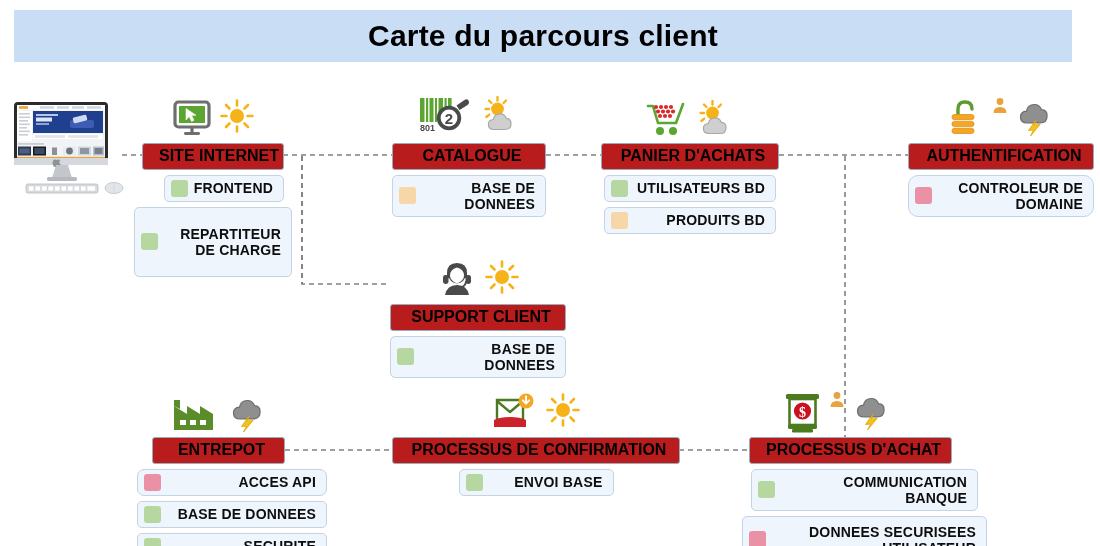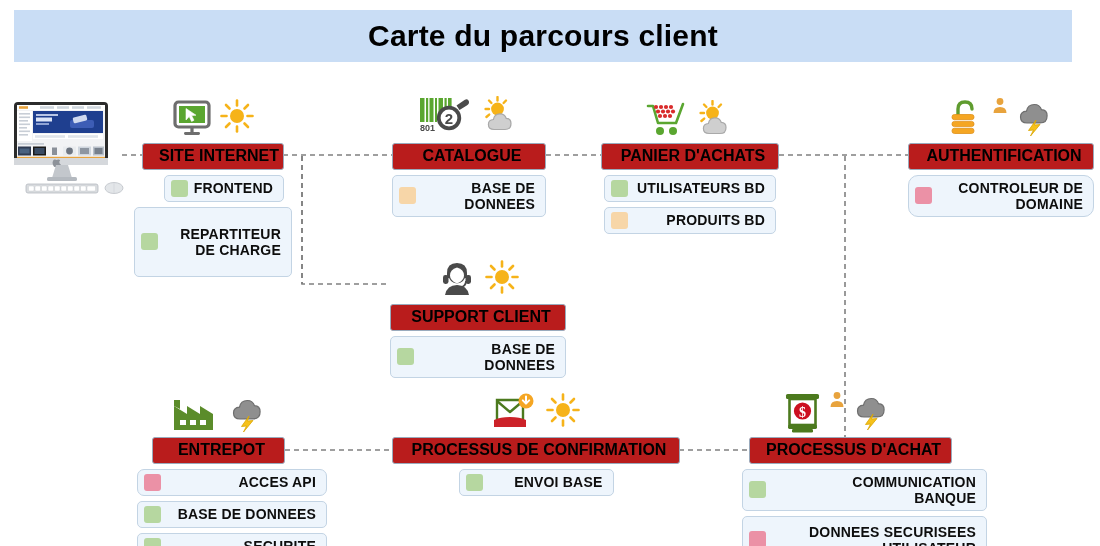--- a/index.html
+++ b/index.html
@@ -505,21 +505,21 @@
         <circle cx="8" cy="5.5" r="3.4" fill="#e8a33d"></circle>
         <path d="M1.5 17 q0 -6 6.5 -6 q6.5 0 6.5 6 z" fill="#e8a33d"></path>
       </svg>
       <svg class="ic" width="40" height="40" viewBox="0 0 40 40">
         <path d="M13 27 q-6.5 0 -6.5 -6 q0 -5.4 6 -5.9 q1.2 -6.6 7.8 -6.6 q5.6 0 7.2 5.2 q5.6 .3 5.6 6 q0 7.2 -7 7.2 z" fill="#8f8f8f" stroke="#6e6e6e" stroke-width="1.2"></path>
         <path d="M22 24 L14.5 34.5 L19.5 34 L16.5 40 L26 28.5 L20.5 29 Z" fill="#f6c11a" stroke="#d9a400" stroke-width="0.8" stroke-linejoin="round"></path>
       </svg>
     </div>
     <div class="node-header">PROCESSUS D'ACHAT</div>
     <div class="node-items">
-      <div class="chip" style="width:245px; margin-left:28px;gap:36px;">
+      <div class="chip" style="width:227px; margin-left:28px;gap:36px;">
         <span class="chip-swatch" style="background:#b6d7a0;"></span>
         <span class="chip-label">COMMUNICATION BANQUE</span>
       </div>
       <div class="chip" style="width:245px; margin-left:28px; height:48px;">
         <span class="chip-swatch" style="background:#eb91a6;"></span>
         <span class="chip-label">DONNEES SECURISEES UTILISATEUR</span>
       </div>
     </div>
   </div>
 

